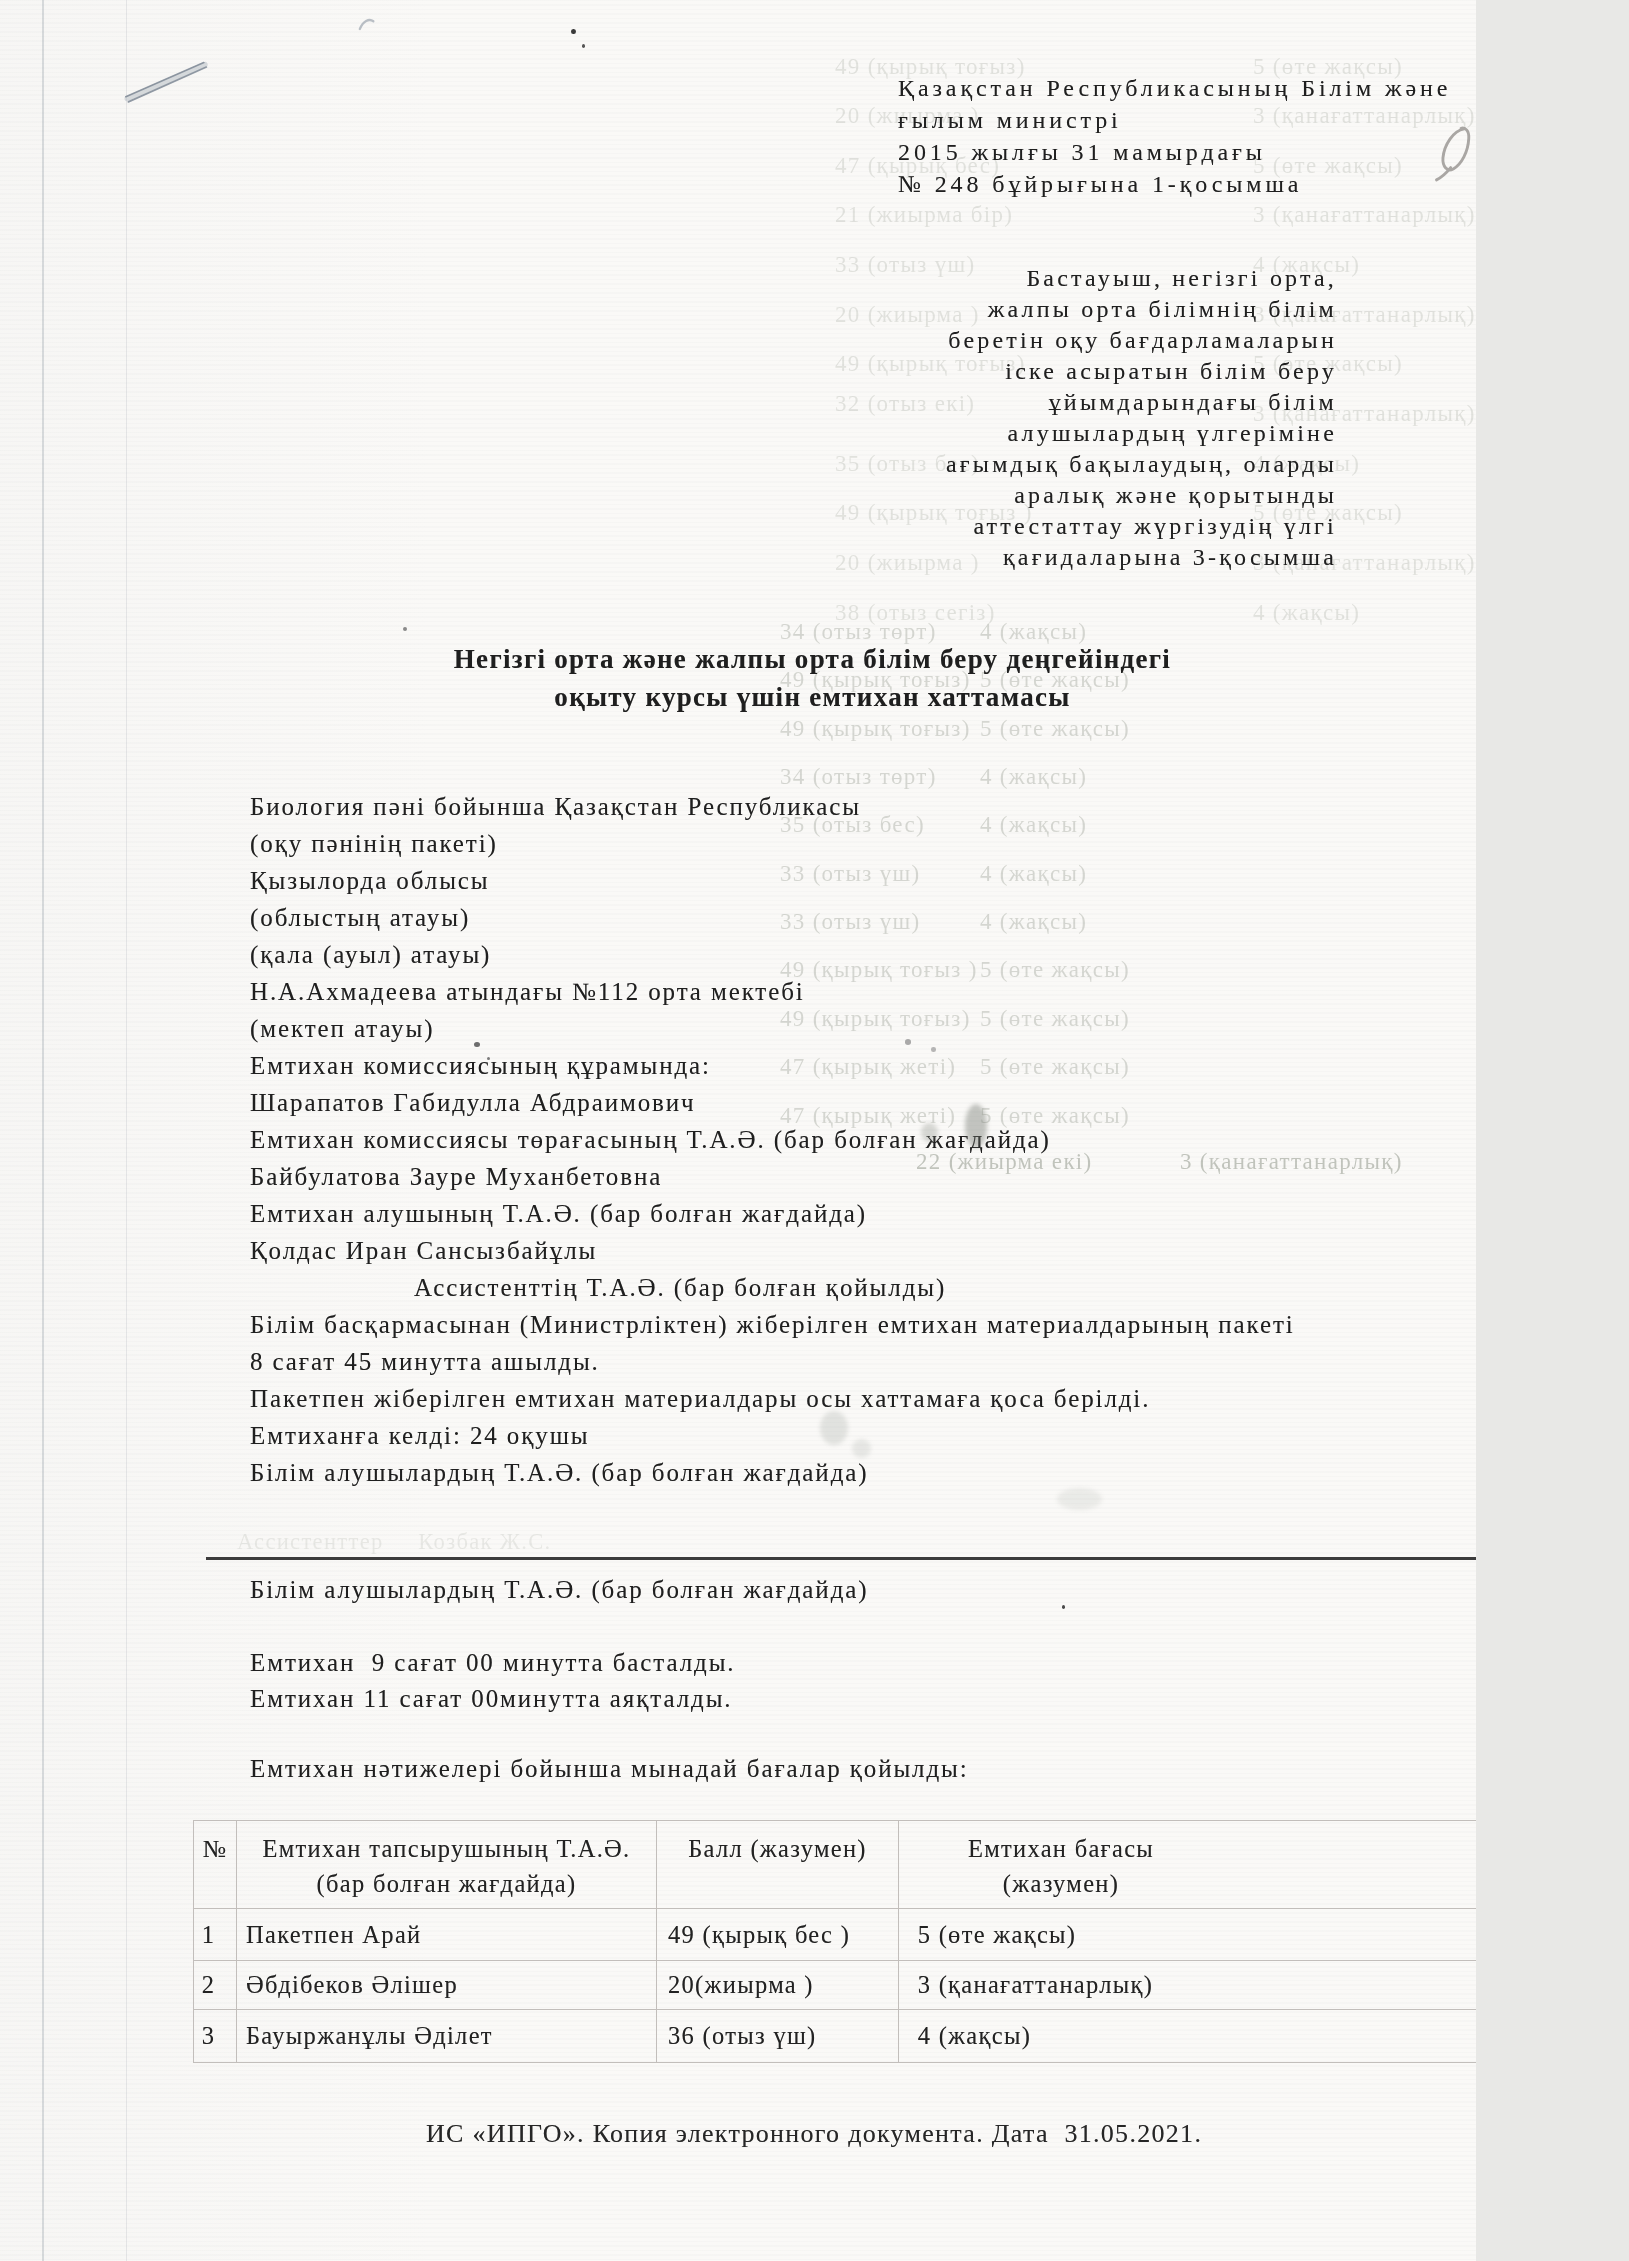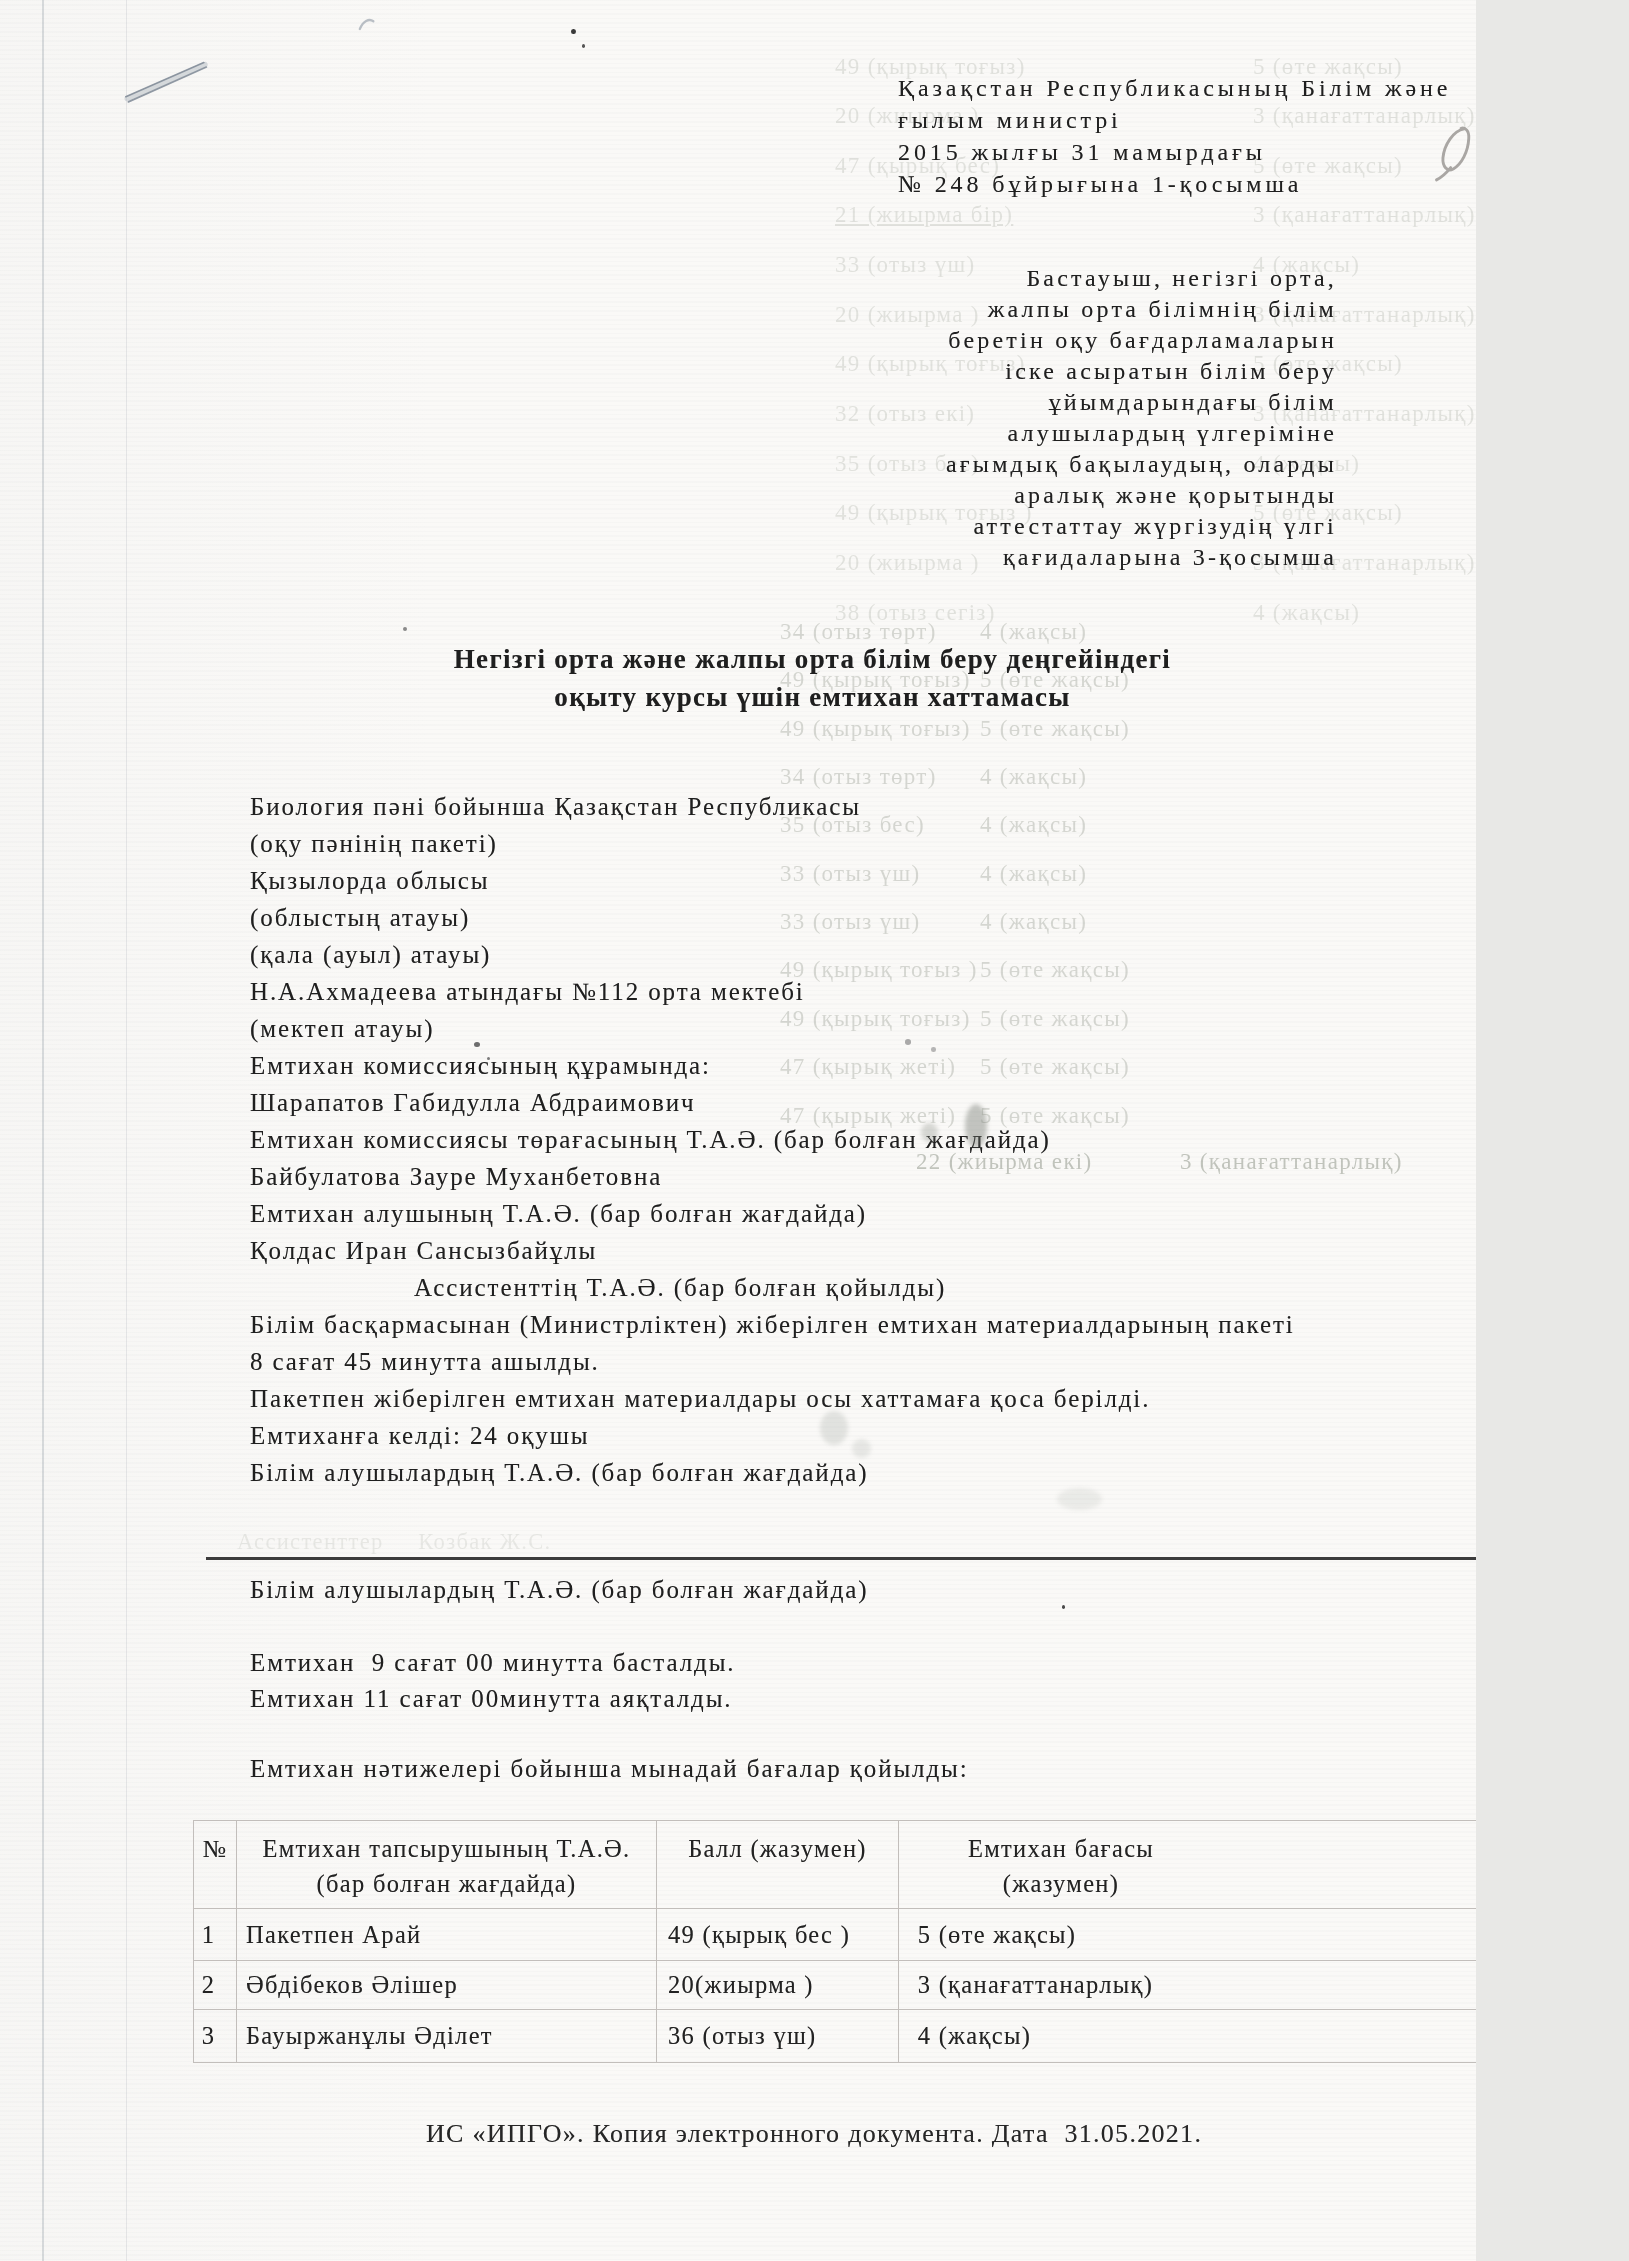--- a/index.html
+++ b/index.html
@@ -60,29 +60,29 @@
 
   <div class="scan-texture"></div>
 
   <div id="ghost-layer" style="position:absolute;inset:0;">
       <div class="ghost" style="left: 835px; top: 54px; opacity: 0.18;">49 (қырық тоғыз)</div>
       <div class="ghost" style="left: 1253px; top: 54px; opacity: 0.18;">5 (өте жақсы)</div>
       <div class="ghost" style="left: 835px; top: 103px; opacity: 0.18;">20 (жиырма )</div>
       <div class="ghost" style="left: 1253px; top: 103px; opacity: 0.18;">3 (қанағаттанарлық)</div>
       <div class="ghost" style="left: 835px; top: 153px; opacity: 0.18;">47 (қырық бес)</div>
       <div class="ghost" style="left: 1253px; top: 153px; opacity: 0.18;">5 (өте жақсы)</div>
-      <div class="ghost" style="left: 835px; top: 202px; opacity: 0.18; text-decoration: underline;">21 (жиырма бір)</div>
+      <div class="ghost" style="left: 835px; top: 202px; opacity: 0.18;">21 (жиырма бір)</div>
       <div class="ghost" style="left: 1253px; top: 202px; opacity: 0.18;">3 (қанағаттанарлық)</div>
       <div class="ghost" style="left: 835px; top: 252px; opacity: 0.18;">33 (отыз үш)</div>
       <div class="ghost" style="left: 1253px; top: 252px; opacity: 0.18;">4 (жақсы)</div>
       <div class="ghost" style="left: 835px; top: 302px; opacity: 0.18;">20 (жиырма )</div>
       <div class="ghost" style="left: 1253px; top: 302px; opacity: 0.18;">3 (қанағаттанарлық)</div>
       <div class="ghost" style="left: 835px; top: 351px; opacity: 0.18;">49 (қырық тоғыз)</div>
       <div class="ghost" style="left: 1253px; top: 351px; opacity: 0.18;">5 (өте жақсы)</div>
-      <div class="ghost" style="left: 835px; top: 401px; opacity: 0.18;">32 (отыз екі)</div>
+      <div class="ghost" style="left: 835px; top: 391px; opacity: 0.18;">32 (отыз екі)</div>
       <div class="ghost" style="left: 1253px; top: 401px; opacity: 0.18;">3 (қанағаттанарлық)</div>
       <div class="ghost" style="left: 835px; top: 451px; opacity: 0.18;">35 (отыз бес)</div>
       <div class="ghost" style="left: 1253px; top: 451px; opacity: 0.18;">4 (жақсы)</div>
       <div class="ghost" style="left: 835px; top: 500px; opacity: 0.18;">49 (қырық тоғыз )</div>
       <div class="ghost" style="left: 1253px; top: 500px; opacity: 0.18;">5 (өте жақсы)</div>
       <div class="ghost" style="left: 835px; top: 550px; opacity: 0.18;">20 (жиырма )</div>
       <div class="ghost" style="left: 1253px; top: 550px; opacity: 0.18;">3 (қанағаттанарлық)</div>
       <div class="ghost" style="left: 835px; top: 600px; opacity: 0.18;">38 (отыз сегіз)</div>
       <div class="ghost" style="left: 1253px; top: 600px; opacity: 0.18;">4 (жақсы)</div>
       <div class="ghost" style="left: 780px; top: 619px; opacity: 0.27;">34 (отыз төрт)</div>

